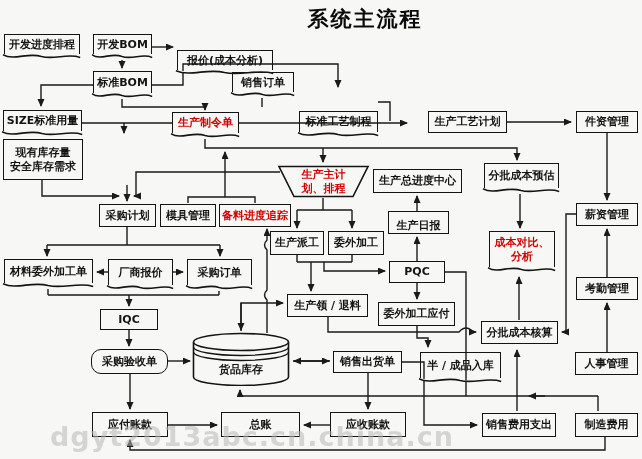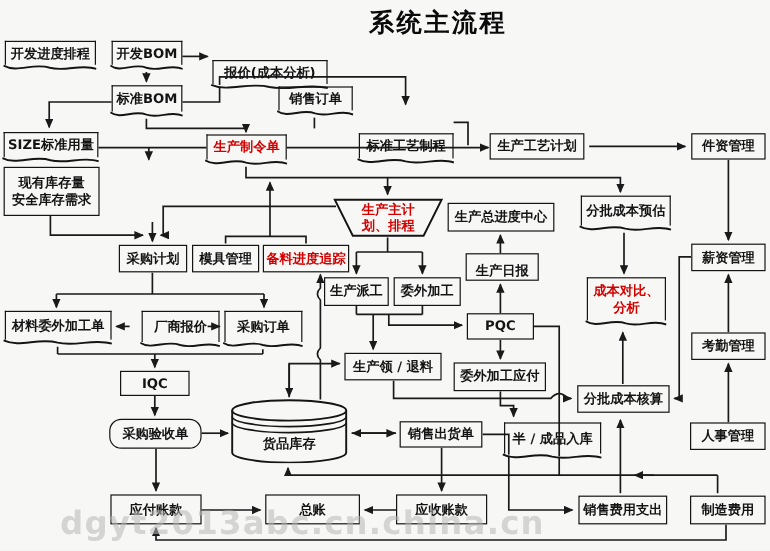--- a/index.html
+++ b/index.html
@@ -136,21 +136,21 @@
         <path d="M0,3 C15,10 32,0 50,5 C66,9 84,1 100,6"></path>
       </svg><span>标准工艺制程</span></div>
     <div class="node doc" style="left: 3px; top: 110px; width: 79px; height: 21px;"><svg class="wave" viewBox="0 0 100 10" preserveAspectRatio="none">
         <path d="M0,3 C15,10 32,0 50,5 C66,9 84,1 100,6"></path>
       </svg><span>SIZE标准用量</span></div>
     <div class="node doc red" style="left: 172px; top: 112px; width: 67px; height: 21px;"><svg class="wave" viewBox="0 0 100 10" preserveAspectRatio="none">
         <path d="M0,3 C15,10 32,0 50,5 C66,9 84,1 100,6"></path>
       </svg><span>生产制令单</span></div>
     <div class="node rect" style="left: 3px; top: 139px; width: 80px; height: 41px;"><span>现有库存量
 安全库存需求</span></div>
-    <div class="node rect" style="left: 408px; top: 111px; width: 79px; height: 22px;"><span>生产工艺计划</span></div>
+    <div class="node rect" style="left: 428px; top: 111px; width: 79px; height: 22px;"><span>生产工艺计划</span></div>
     <div class="node rect" style="left: 576px; top: 111px; width: 62px; height: 22px;"><span>件资管理</span></div>
     <div class="node trap red" style="left: 277px; top: 165px; width: 93px; height: 33px;"><svg class="shape-svg" viewBox="0 0 93 33" preserveAspectRatio="none">
         <polygon class="outline" points="2,1.5 91,1.5 76,31.5 17,31.5"></polygon>
       </svg><span>生产主计
 划、排程</span></div>
     <div class="node rect" style="left: 373px; top: 169px; width: 89px; height: 24px;"><span>生产总进度中心</span></div>
     <div class="node doc" style="left: 484px; top: 163px; width: 75px; height: 25px;"><svg class="wave" viewBox="0 0 100 10" preserveAspectRatio="none">
         <path d="M0,3 C15,10 32,0 50,5 C66,9 84,1 100,6"></path>
       </svg><span>分批成本预估</span></div>
     <div class="node rect" style="left: 99px; top: 204px; width: 57px; height: 23px;"><span>采购计划</span></div>
@@ -162,21 +162,21 @@
     <div class="node rect" style="left: 576px; top: 203px; width: 62px; height: 23px;"><span>薪资管理</span></div>
     <div class="node rect" style="left: 389px; top: 261px; width: 56px; height: 22px;"><span>PQC</span></div>
     <div class="node doc red" style="left: 489px; top: 231px; width: 66px; height: 36px;"><svg class="wave" viewBox="0 0 100 10" preserveAspectRatio="none">
         <path d="M0,3 C15,10 32,0 50,5 C66,9 84,1 100,6"></path>
       </svg><span>成本对比、
 分析</span></div>
     <div class="node rect" style="left: 576px; top: 277px; width: 62px; height: 23px;"><span>考勤管理</span></div>
     <div class="node doc" style="left: 4px; top: 259px; width: 89px; height: 24px;"><svg class="wave" viewBox="0 0 100 10" preserveAspectRatio="none">
         <path d="M0,3 C15,10 32,0 50,5 C66,9 84,1 100,6"></path>
       </svg><span>材料委外加工单</span></div>
-    <div class="node doc" style="left: 108px; top: 259px; width: 65px; height: 26px; margin-left: 10px;"><svg class="wave" viewBox="0 0 100 10" preserveAspectRatio="none">
+    <div class="node doc" style="left: 108px; top: 259px; width: 65px; height: 26px;"><svg class="wave" viewBox="0 0 100 10" preserveAspectRatio="none">
         <path d="M0,3 C15,10 32,0 50,5 C66,9 84,1 100,6"></path>
       </svg><span>厂商报价</span></div>
     <div class="node doc" style="left: 187px; top: 259px; width: 65px; height: 26px;"><svg class="wave" viewBox="0 0 100 10" preserveAspectRatio="none">
         <path d="M0,3 C15,10 32,0 50,5 C66,9 84,1 100,6"></path>
       </svg><span>采购订单</span></div>
     <div class="node rect" style="left: 287px; top: 294px; width: 81px; height: 23px;"><span>生产领 / 退料</span></div>
     <div class="node rect" style="left: 378px; top: 302px; width: 77px; height: 24px;"><span>委外加工应付</span></div>
     <div class="node rect" style="left: 481px; top: 321px; width: 77px; height: 23px;"><span>分批成本核算</span></div>
     <div class="node rect" style="left: 100px; top: 309px; width: 58px; height: 21px; text-align: center;"><span>IQC</span></div>
     <div class="node rect" style="left: 91px; top: 349px; width: 77px; height: 25px; border-radius: 10px;"><span>采购验收单</span></div>

